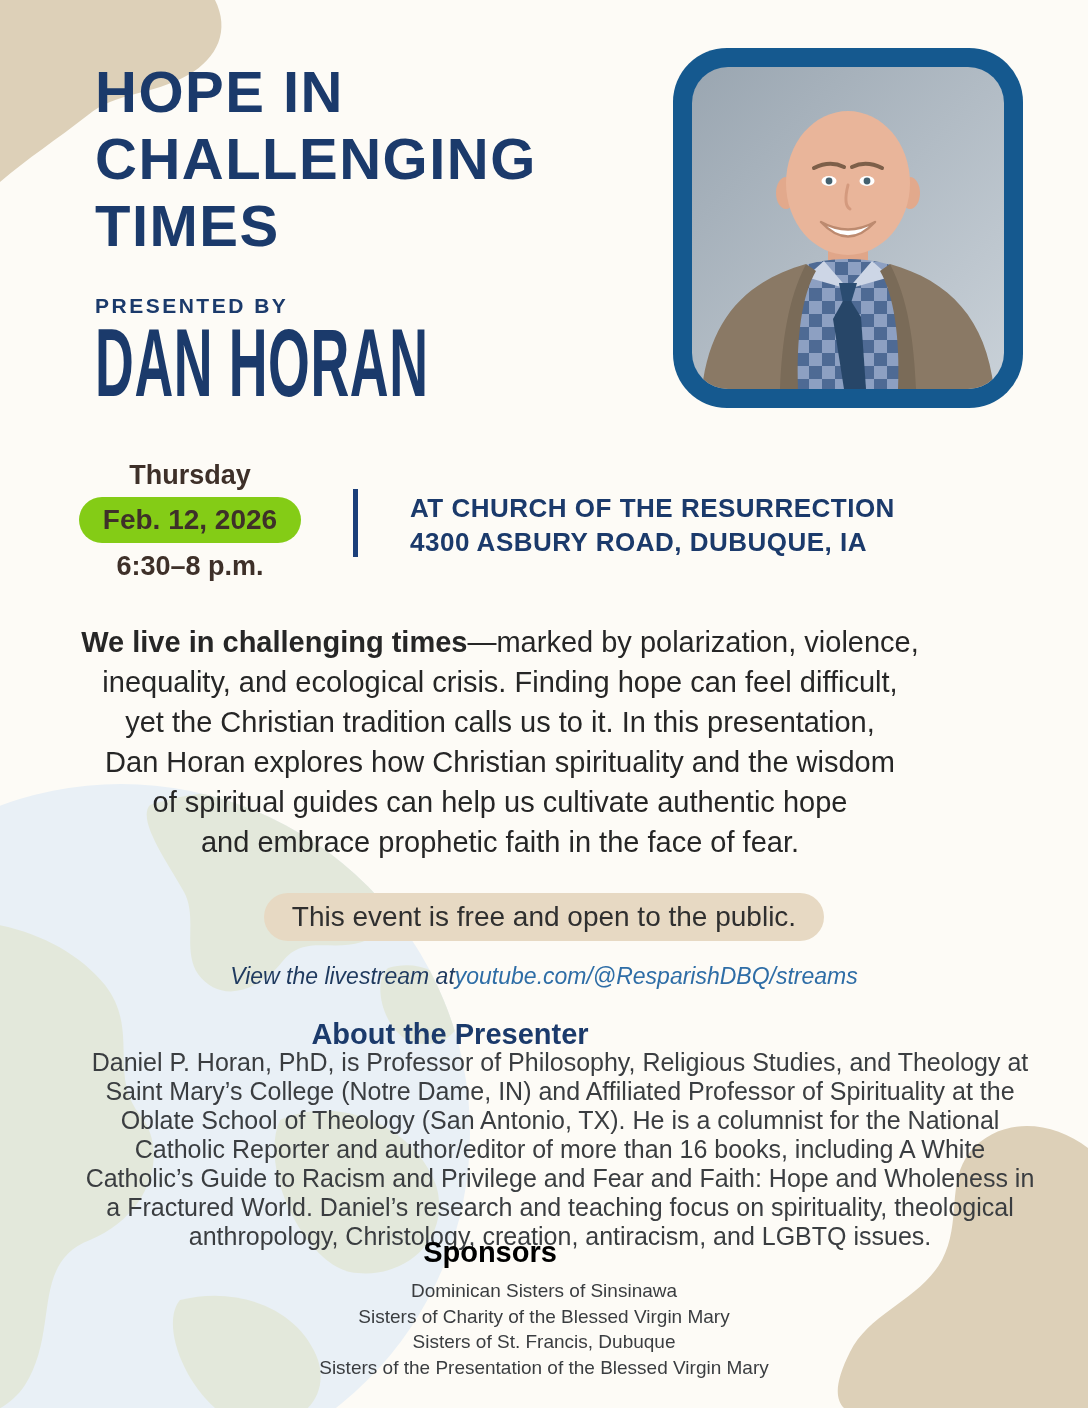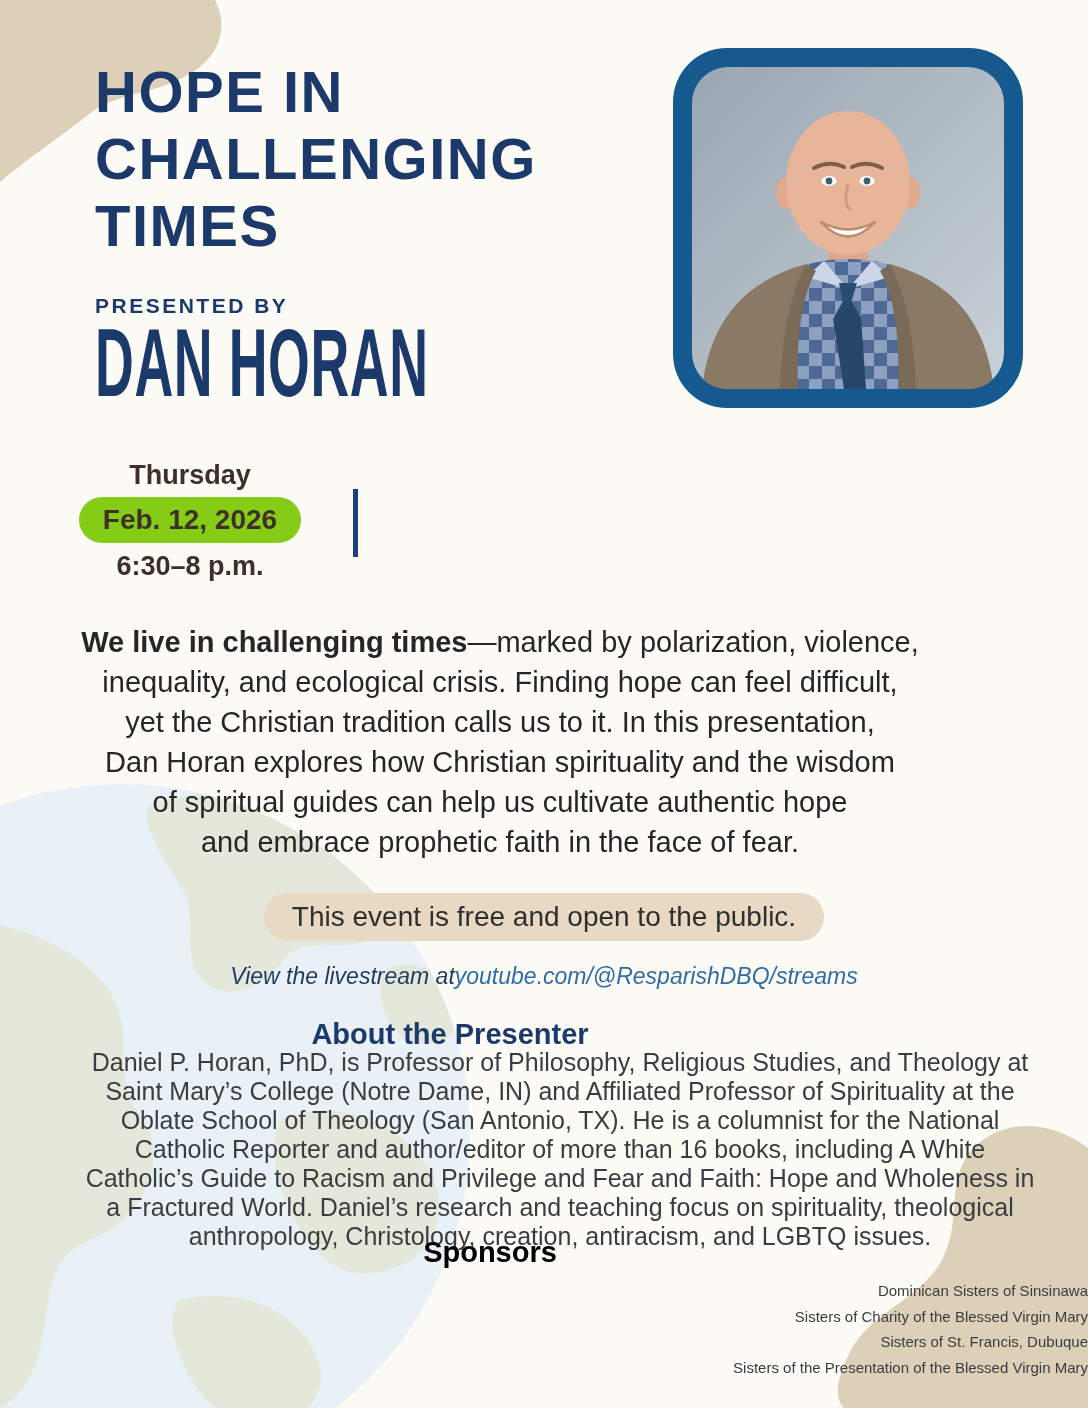--- a/index.html
+++ b/index.html
@@ -98,22 +98,22 @@
     left:80px;top:1048px;width:960px;text-align:center;
     font-size:25px;line-height:29px;color:#3a3d40;
   }
 
   
   .sponsors-heading{
     left:0;top:1236px;width:980px;text-align:center;
     font-size:29px;font-weight:700;color:#000000;
   }
   .sponsor-list{
-    left:0;top:1278px;width:1088px;text-align:right;
-    font-size:15px;line-height:25.5px;color:#3a3d40;
+    left:0;top:1278px;width:1088px;text-align:center;
+    font-size:19px;line-height:25.5px;color:#3a3d40;
   }
 </style>
 </head>
 <body>
 
 <div class="page">
 
   <svg class="deco" viewBox="0 0 1088 1408" aria-hidden="true">
 
     <path d="M0,0 L215,0 C230,30 218,58 188,75 C150,96 116,92 88,115 C56,140 28,158 0,182 Z" fill="#ddd0b8"></path>
@@ -198,20 +198,24 @@
         </svg>
       </div>
     </div>
 
     <div class="abs when">
       <div class="day">Thursday</div>
       <div class="date-pill">Feb. 12, 2026</div>
       <div class="time">6:30–8 p.m.</div>
     </div>
     <div class="abs v-divider"></div>
+    <div class="abs venue">
+      <div>AT CHURCH OF THE RESURRECTION</div>
+      <div>4300 ASBURY ROAD, DUBUQUE, IA</div>
+    </div>
 
     <div class="abs intro">
       <div>
         <span class="lead">We live in challenging times</span><span>—marked by polarization, violence,</span>
       </div>
       <div>inequality, and ecological crisis. Finding hope can feel difficult,</div>
       <div>yet the Christian tradition calls us to it. In this presentation,</div>
       <div>Dan Horan explores how Christian spirituality and the wisdom</div>
       <div>of spiritual guides can help us cultivate authentic hope</div>
       <div>and embrace prophetic faith in the face of fear.</div>

